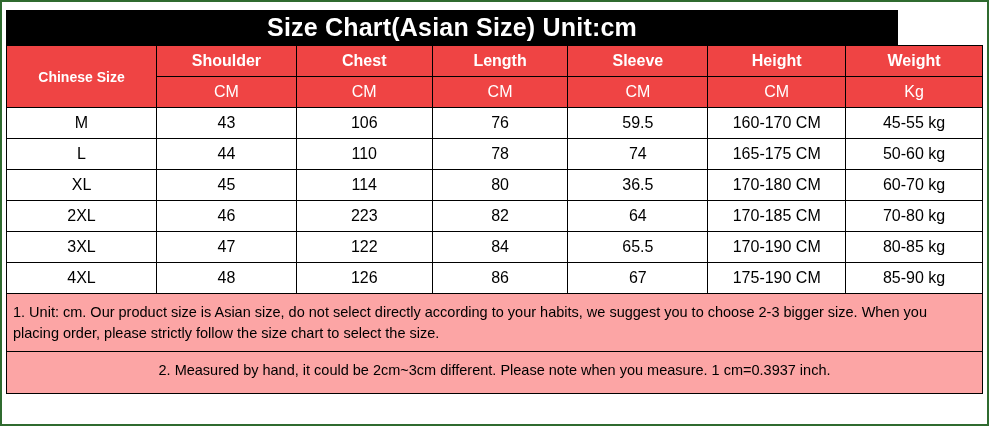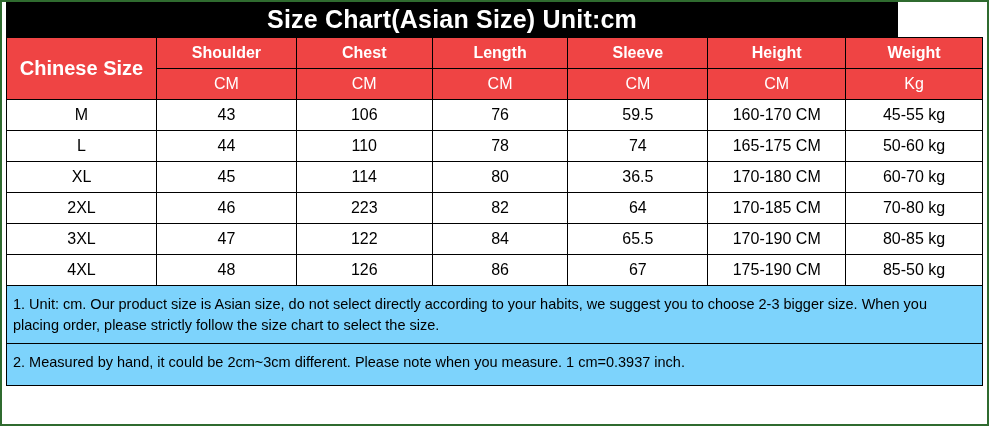--- a/index.html
+++ b/index.html
@@ -15,21 +15,21 @@
     height: 426px;
     box-sizing: border-box;
     background: #ffffff;
     border: 2px solid #2f6b2f;
     position: relative;
     overflow: hidden;
   }
   .chart-wrap {
     position: absolute;
     left: 4px;
-    top: 0;
+    top: 8px;
     width: 892px;
     height: 412px;
   }
   .title {
     background: #000000;
     color: #ffffff;
     text-align: center;
     font-size: 25px;
     font-weight: bold;
     height: 35px;
@@ -53,21 +53,21 @@
     color: #ffffff;
     font-weight: bold;
     font-size: 18px;
   }
   thead th.unit-cell {
     font-weight: normal;
     font-size: 16px;
     text-align: center;
   }
   thead th.corner {
-    font-size: 20px;
+    font-size: 14px;
     vertical-align: middle;
   }
   tbody td {
     background: #ffffff;
     color: #000000;
     font-weight: normal;
     height: 29px;
   }
   .col-first { width: 148px; }
   .col-std { width: 138px; }
@@ -78,26 +78,26 @@
     margin-top: 0;
   }
   .note {
     border-left: 1px solid #000;
     border-right: 1px solid #000;
     border-bottom: 1px solid #000;
     padding: 8px 6px 6px 6px;
     font-size: 14.5px;
     line-height: 1.45;
     color: #000000;
-    background: #7dd3fc;
+    background: #fca5a5;
     box-sizing: border-box;
     width: 977px;
   }
   .note.first { border-top: none; min-height: 58px; }
-  .note.second { min-height: 42px; }
+  .note.second { min-height: 42px; text-align: center; }
 </style>
 </head>
 <body>
 
 <div class="page">
   <div class="chart-wrap">
 
     <div class="title">Size Chart(Asian Size) Unit:cm</div>
 
     <table class="size-table">
@@ -175,21 +175,21 @@
           <td>170-190 CM</td>
           <td>80-85 kg</td>
         </tr>
         <tr>
           <td>4XL</td>
           <td>48</td>
           <td>126</td>
           <td>86</td>
           <td>67</td>
           <td>175-190 CM</td>
-          <td>85-50 kg</td>
+          <td>85-90 kg</td>
         </tr>
       </tbody>
     </table>
 
     <div class="notes">
       <div class="note first">1. Unit: cm. Our product size is Asian size, do not select directly according to your habits, we suggest you to choose 2-3 bigger size. When you placing order, please strictly follow the size chart to select the size.</div>
       <div class="note second">2. Measured by hand, it could be 2cm~3cm different. Please note when you measure. 1 cm=0.3937 inch.</div>
     </div>
 
   </div>

